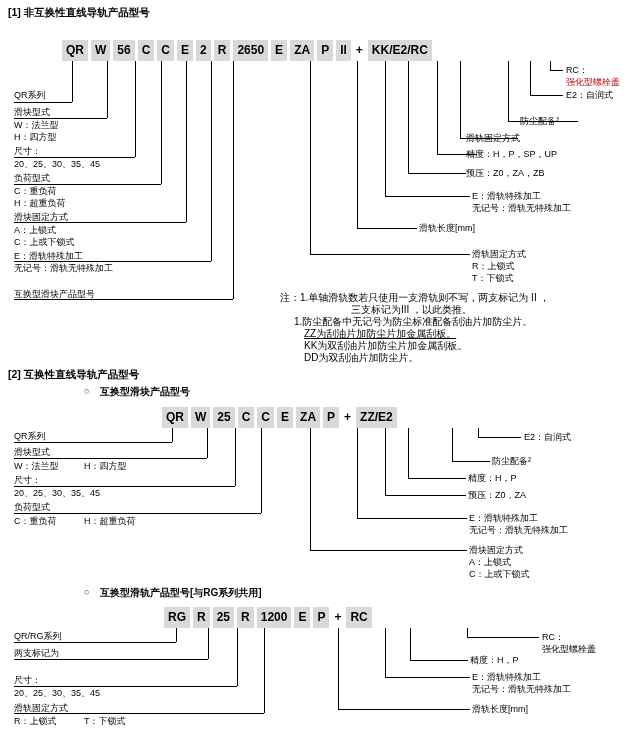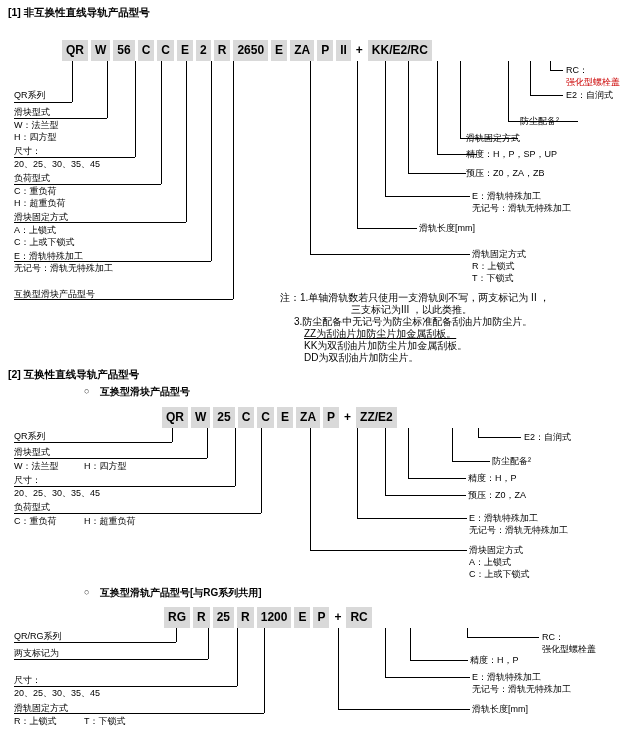--- a/index.html
+++ b/index.html
@@ -175,21 +175,21 @@
 <div class="lbl" style="left:466px; top:167px;">预压：Z0，ZA，ZB</div>
 <div class="lbl" style="left:472px; top:190px;">E：滑轨特殊加工</div>
 <div class="lbl" style="left:472px; top:202px;">无记号：滑轨无特殊加工</div>
 <div class="lbl" style="left:419px; top:222px;">滑轨长度[mm]</div>
 <div class="lbl" style="left:472px; top:248px;">滑轨固定方式</div>
 <div class="lbl" style="left:472px; top:260px;">R：上锁式</div>
 <div class="lbl" style="left:472px; top:272px;">T：下锁式</div>
 
 <div class="note" style="left:280px; top:292px;">注：1.单轴滑轨数若只使用一支滑轨则不写，两支标记为 II ，</div>
 <div class="note" style="left:304px; top:304px;margin-left:47px;">三支标记为III ，以此类推。</div>
-<div class="note" style="left:294px; top:316px;">3.防尘配备中无记号为防尘标准配备刮油片加防尘片。</div>
+<div class="note" style="left:294px; top:316px;">1.防尘配备中无记号为防尘标准配备刮油片加防尘片。</div>
 <div class="note" style="left:304px; top:328px;text-decoration:underline;">ZZ为刮油片加防尘片加金属刮板。</div>
 <div class="note" style="left:304px; top:340px;">KK为双刮油片加防尘片加金属刮板。</div>
 <div class="note" style="left:304px; top:352px;">DD为双刮油片加防尘片。</div>
 
 <div class="section-title" style="left:8px; top:368px;">[2] 互换性直线导轨产品型号</div>
 <div class="circ" style="left:84px; top:386px;">○</div>
 <div class="sub-title" style="left:100px; top:385px;">互换型滑块产品型号</div>
 
 <div class="code-row" style="left:162px; top:407px;">
   <span class="tok">QR</span>

